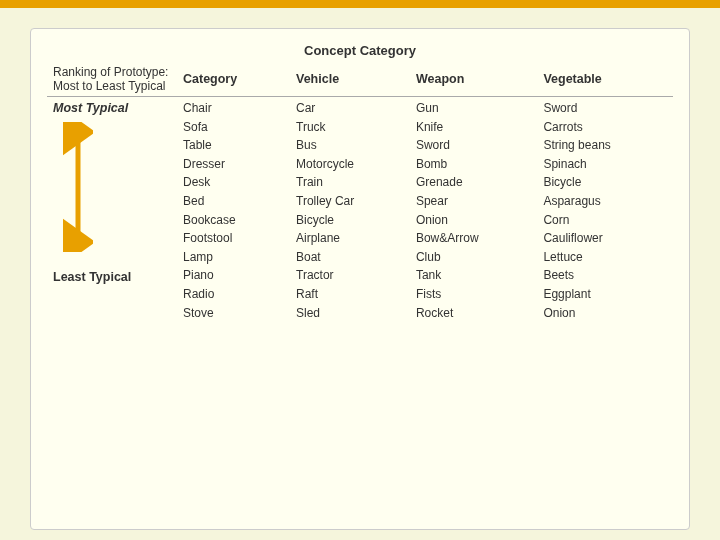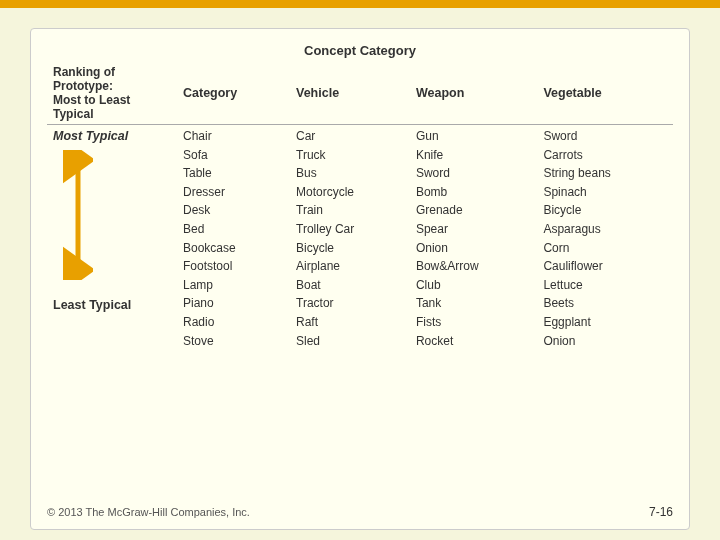--- a/index.html
+++ b/index.html
@@ -121,21 +121,21 @@
 
 <div class="top-bar"></div>
 <div class="page">
   <div class="content-box">
     <div class="concept-category-header">Concept Category</div>
     <div class="table-wrapper">
       <table>
         <thead>
           <tr class="col-header-row">
             <th>
-              <span style="white-space:pre-line; font-weight:bold; font-size:12px;margin-top:10px;">Ranking of Prototype:
+              <span style="white-space:pre-line; font-weight:normal; font-size:12px;margin-top:10px;">Ranking of Prototype:
 Most to Least Typical</span>
             </th>
             <th>Category</th>
             <th>Vehicle</th>
             <th>Weapon</th>
             <th>Vegetable</th>
           </tr>
         </thead>
         <tbody>
           <tr class="data-row">
@@ -209,18 +209,14 @@
                 <div>Cauliflower</div>
                 <div>Lettuce</div>
                 <div>Beets</div>
                 <div>Eggplant</div>
                 <div>Onion</div>
               </td>
           </tr>
         </tbody>
       </table>
     </div>
-    <div class="footer">
-      <span class="footer-text">© 2013 The McGraw-Hill Companies, Inc.</span>
-      <span class="slide-num">7-16</span>
-    </div>
   </div>
 </div>
 
 </body></html>

